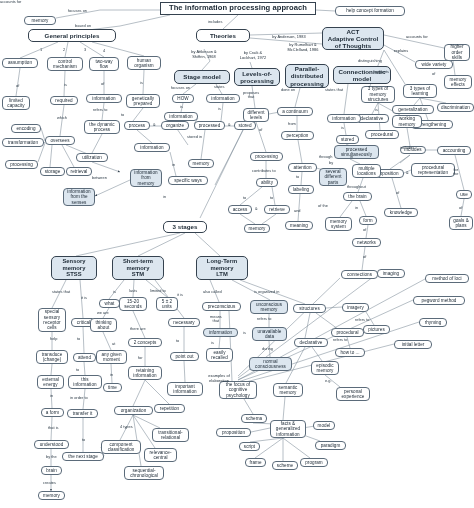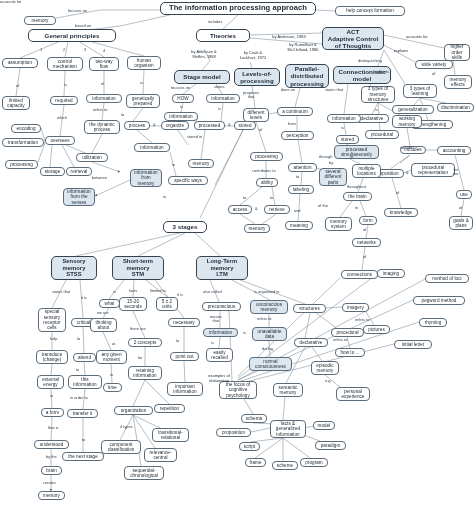--- a/index.html
+++ b/index.html
@@ -32,21 +32,21 @@
     justify-content:center;
     padding:1px 2px;
     white-space:pre-line;
     letter-spacing:.05px;
   }
   .node.shade{ background:#dce6ef; }
   .node.title{
     font-weight:bold;
     font-size:7.6px;
     border-width:1.4px;
-    border-radius:5px;
+    border-radius:0;
     border-color:#35424f;
     background:#ffffff;
   }
   .node.major{
     font-weight:bold;
     font-size:6.2px;
     border-width:1.3px;
     border-radius:5px;
     border-color:#35424f;
     background:#dce6ef;

